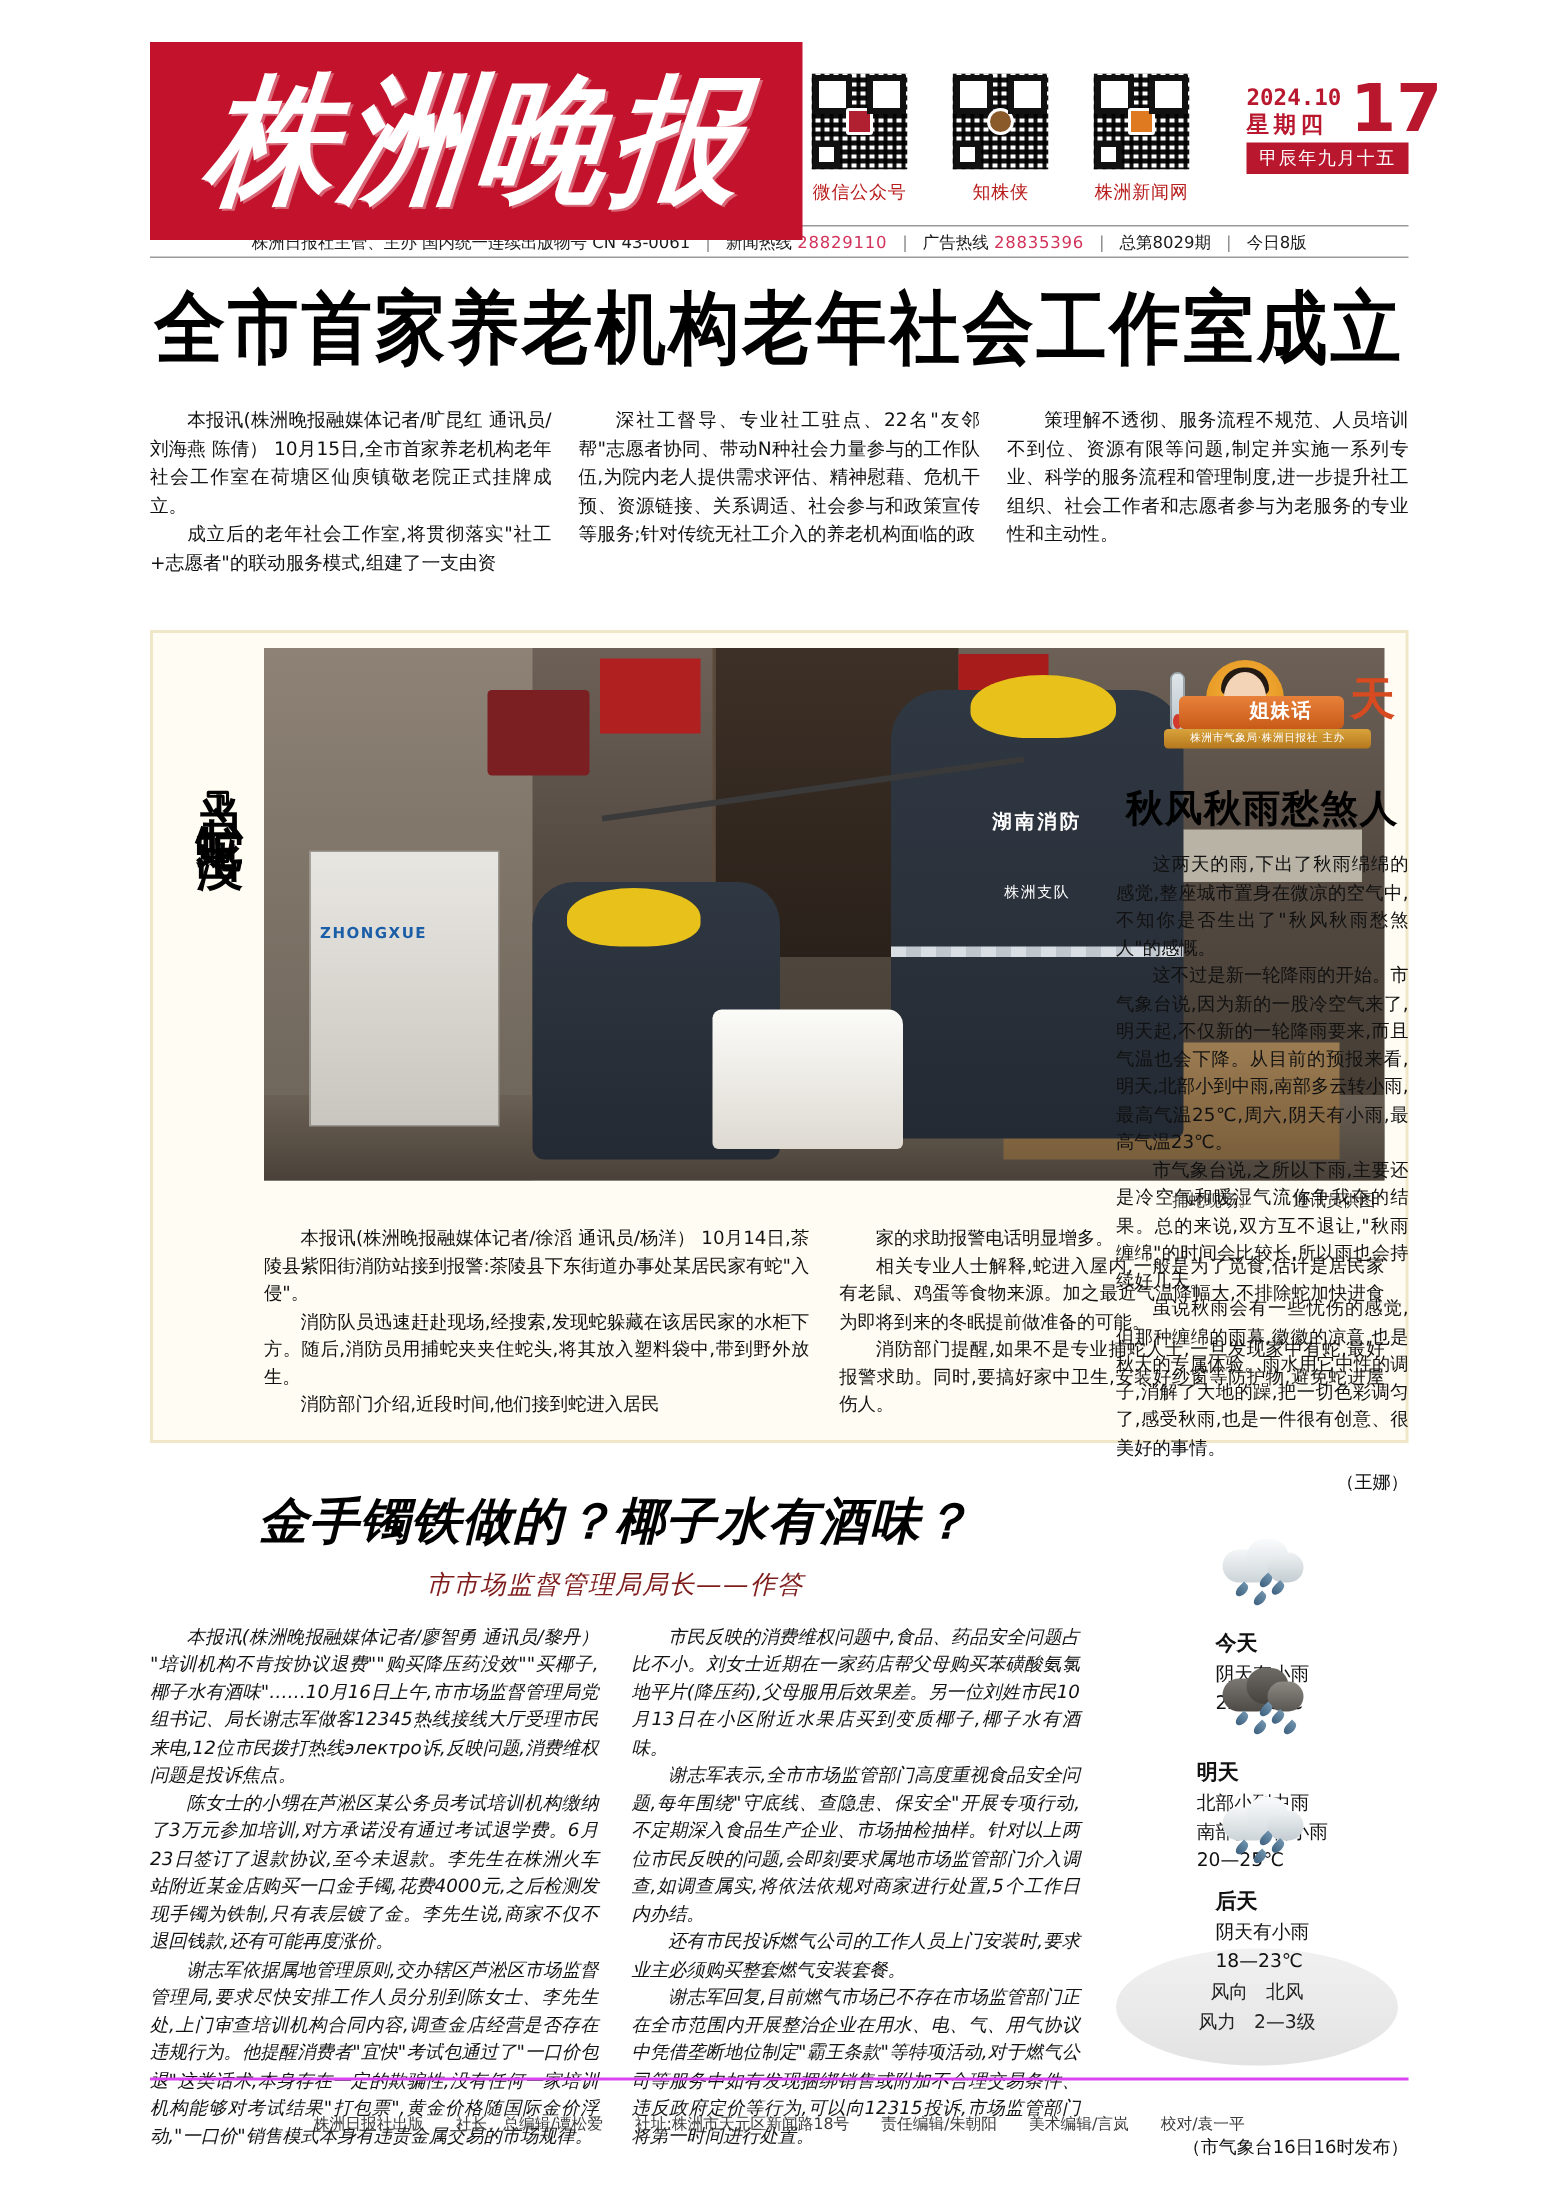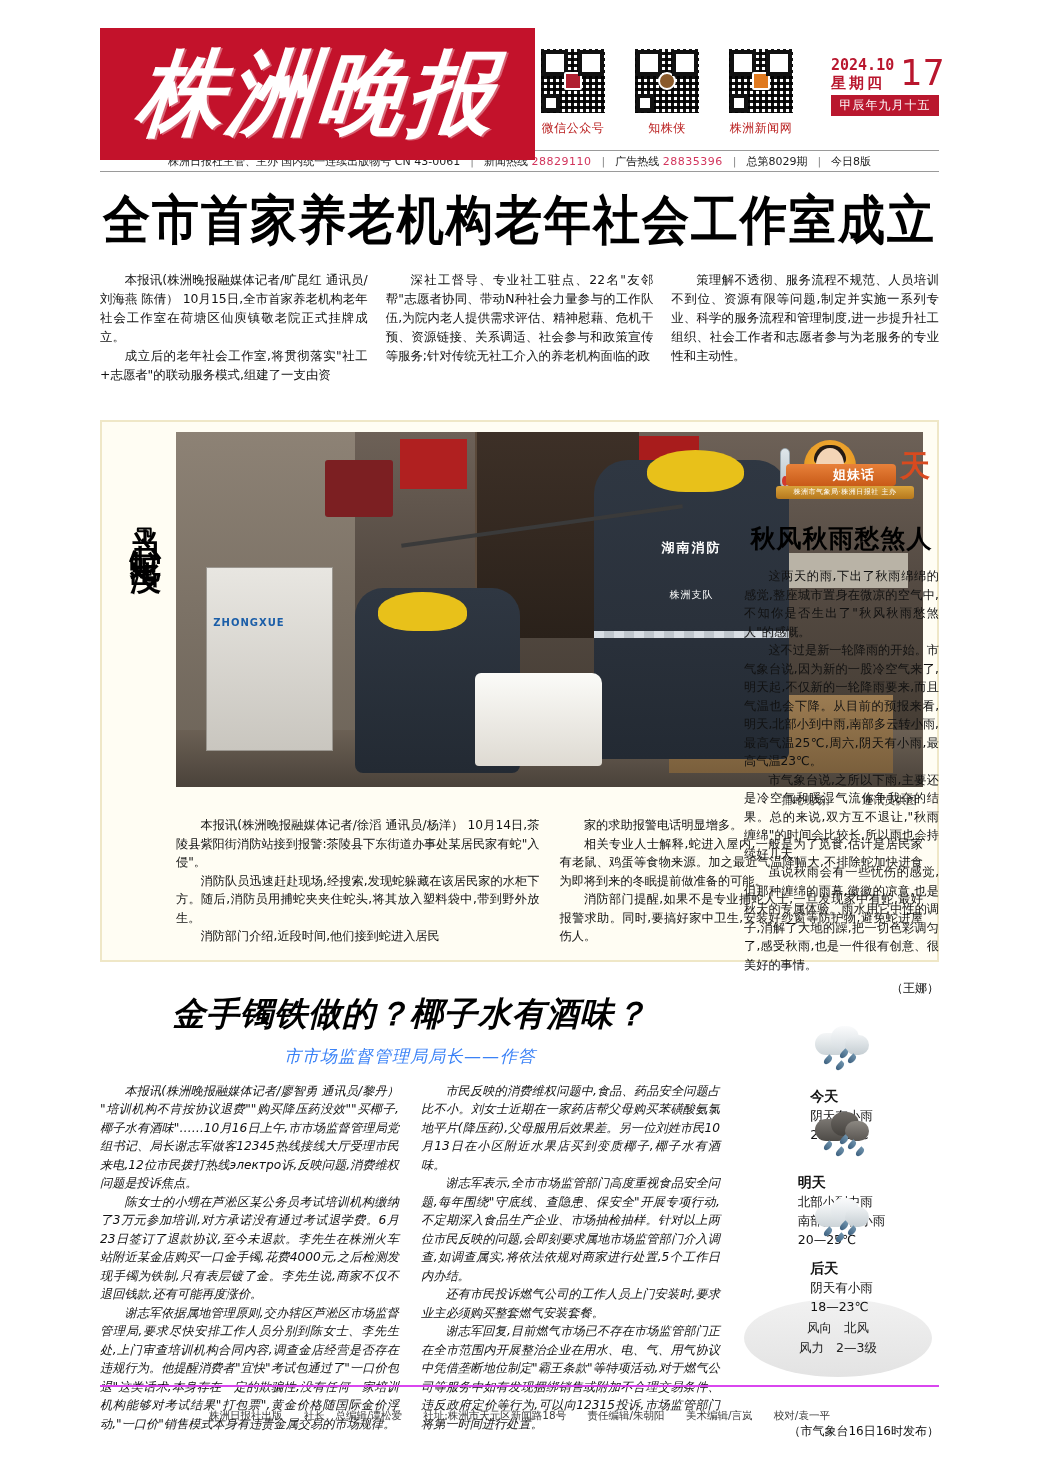--- a/index.html
+++ b/index.html
@@ -67,21 +67,21 @@
   .date-top { display: flex; align-items: flex-end; }
   .date-left { text-align: left; }
   .date-ym {
     font-family: "DejaVu Sans Mono", "Liberation Mono", monospace;
     font-weight: bold; font-size: 15px; color: #b9172e; line-height: 17px;
   }
   .date-week { font-size: 15px; font-weight: bold; color: #b9172e; line-height: 18px; letter-spacing: 3px; }
   .date-sep { width: 2px; background: #b9172e; height: 36px; margin: 0 3px 2px 3px; }
   .date-day {
     font-family: "DejaVu Sans", "Liberation Sans", sans-serif;
-    font-weight: normal; font-size: 35px; color: #b9172e; line-height: 38px;
+    font-weight: bold; font-size: 44px; color: #b9172e; line-height: 38px;
   }
   .date-lunar {
     margin-top: 3px; background: #b9172e; color: #fff; font-size: 12px;
     text-align: center; padding: 2px 2px; letter-spacing: 1px; white-space: nowrap;
   }
 
   
   .info-bar {
     border-top: 1px solid #9a9a9a; border-bottom: 1px solid #9a9a9a;
     height: 22px; margin-top: 4px;
@@ -245,21 +245,21 @@
   .weather-note { text-align: right; font-size: 12px; margin-top: 46px; }
 
   
   .bottom-article { margin-top: 30px; width: 620px; font-style: italic; }
   .bottom-headline {
     text-align: center;
     font-family: "DejaVu Serif", "Liberation Serif", serif;
     font-weight: bold; font-size: 33px; letter-spacing: 1px; color: #000;
   }
   .bottom-sub {
-    text-align: center; font-size: 17px; color: #3b82f6; margin-top: 8px; letter-spacing: 1px;
+    text-align: center; font-size: 17px; color: #7f1d1d; margin-top: 8px; letter-spacing: 1px;
   }
   .bottom-body { display: flex; gap: 22px; margin-top: 14px;
                  font-size: 12.2px; line-height: 18.5px; text-align: justify; }
   .bottom-body .col { flex: 1; }
   .bottom-body p { text-indent: 2em; }
 
   
   .footer {
     position: absolute; left: 100px; right: 100px; bottom: 36px;
     border-top: 2px solid #d946ef;

